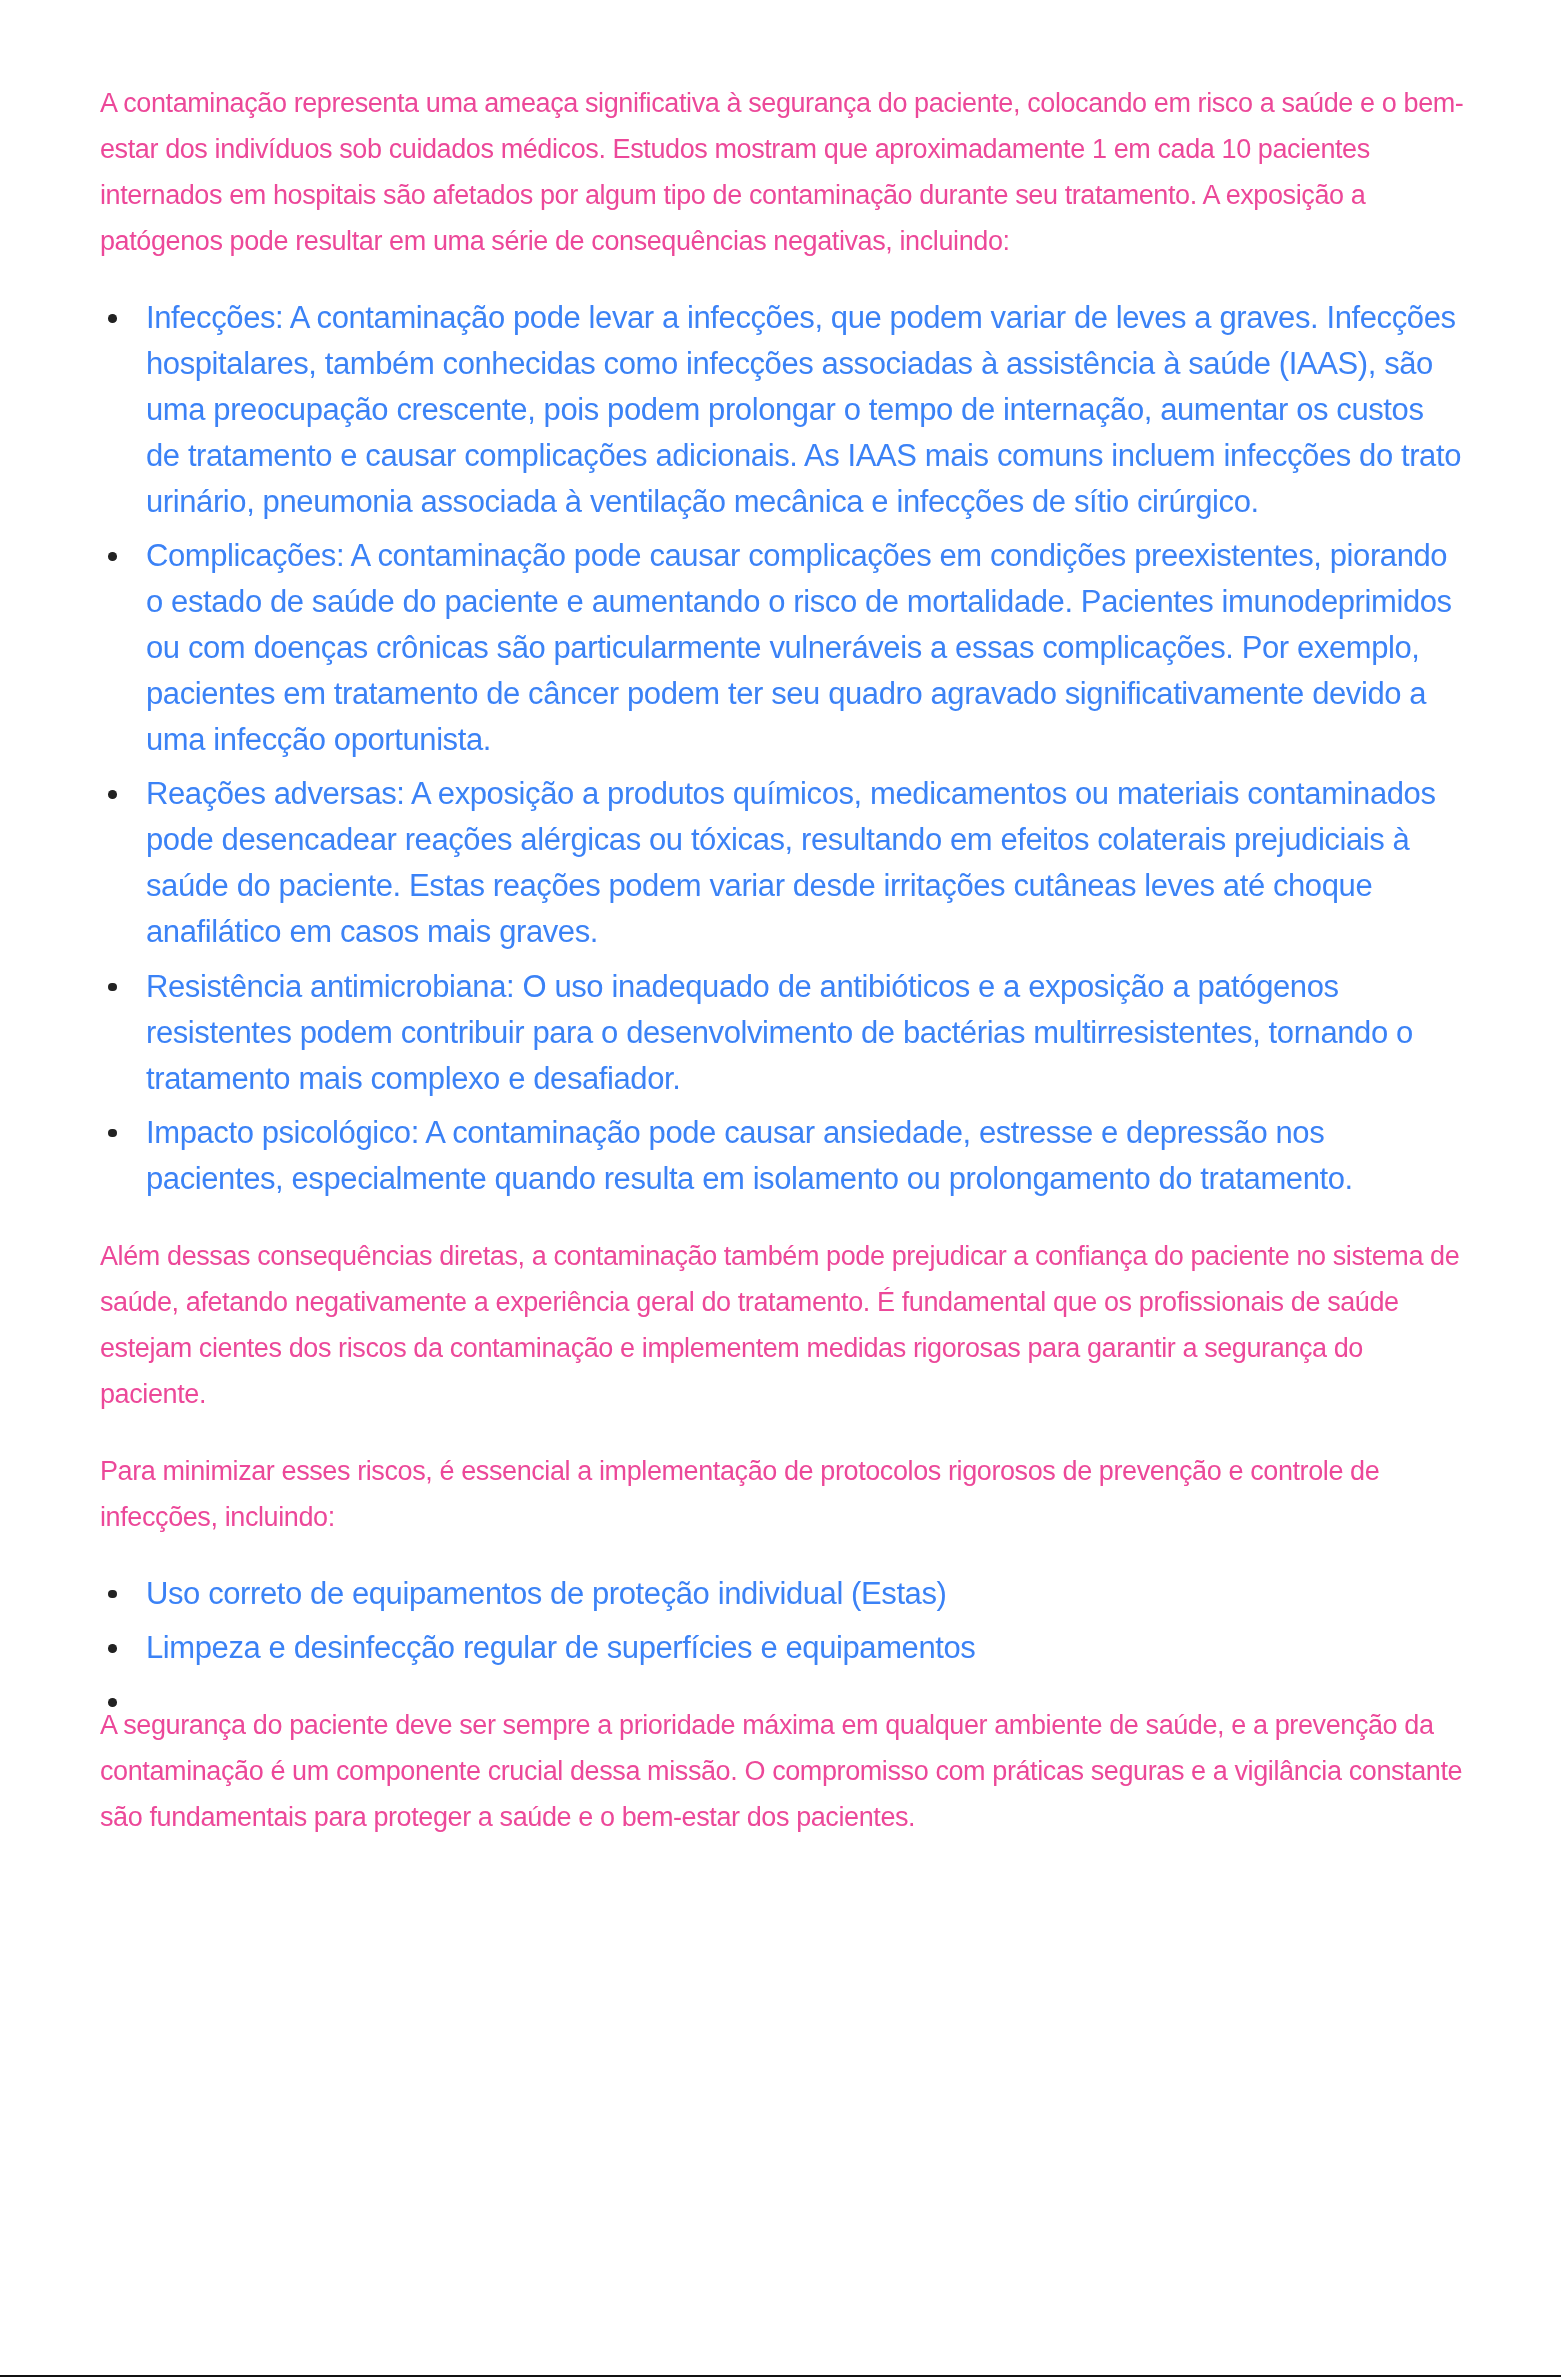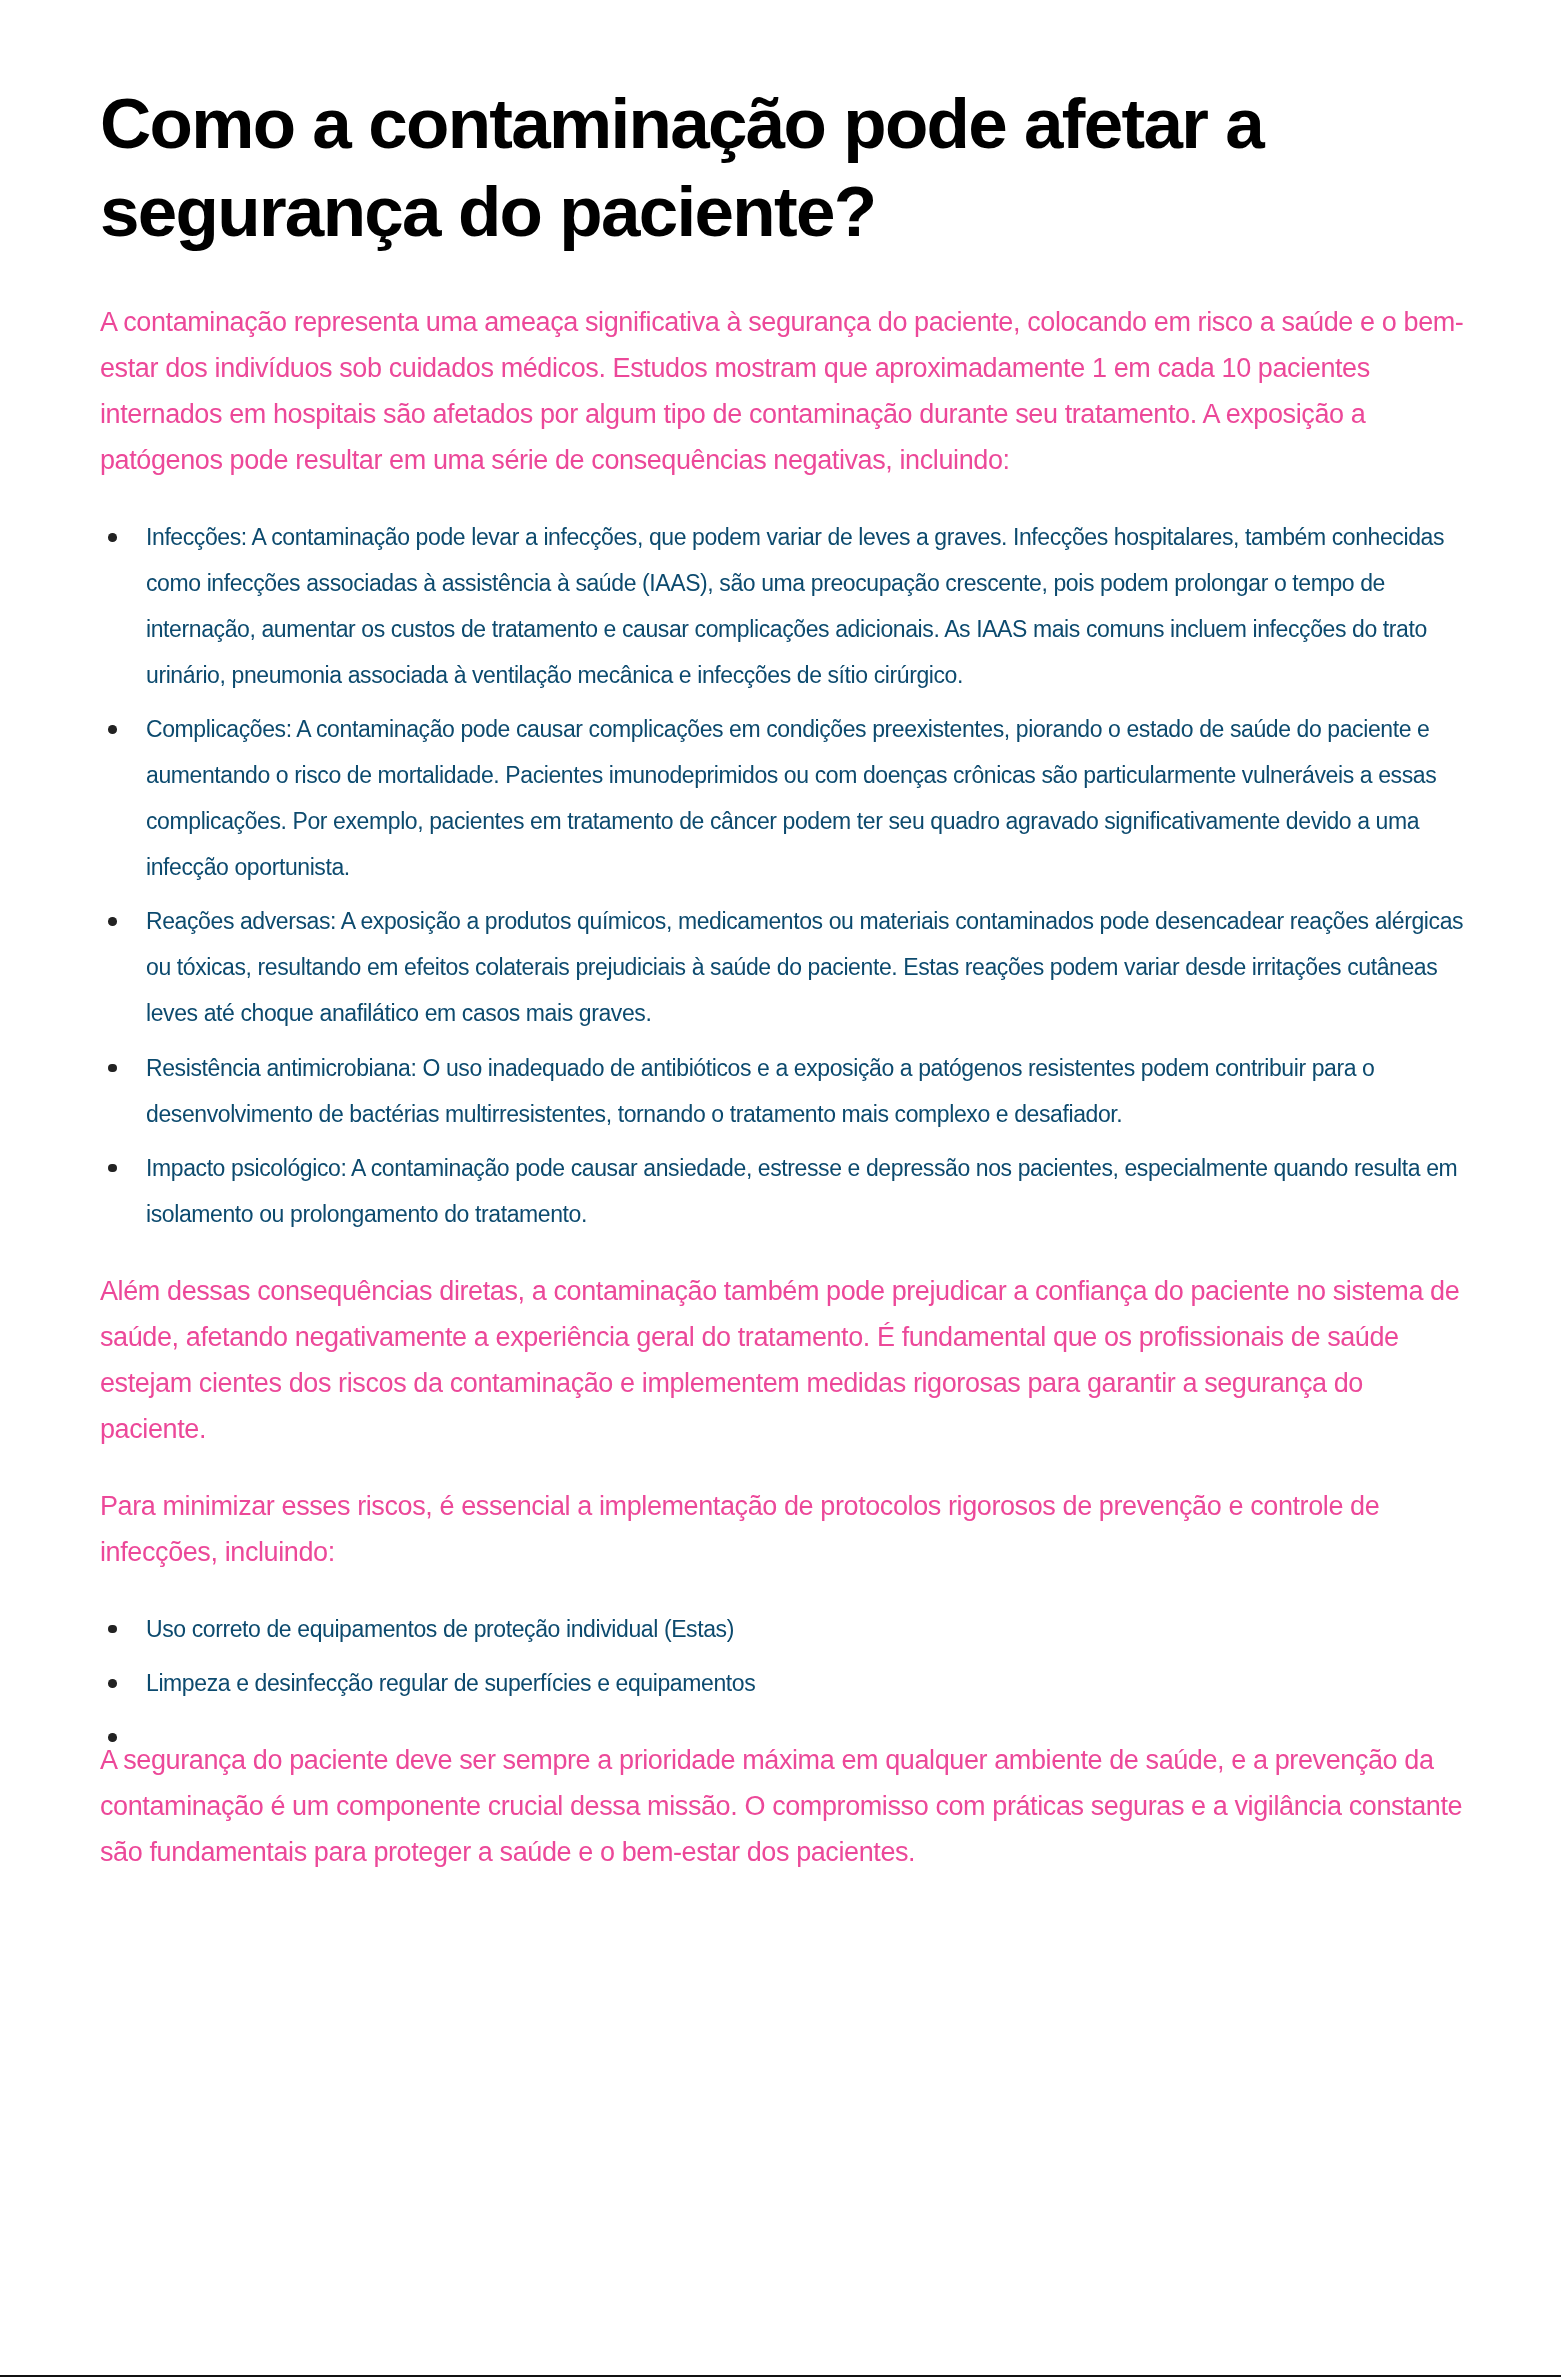--- a/index.html
+++ b/index.html
@@ -37,24 +37,24 @@
       letter-spacing: -0.4px;
       color: #ec4899;
     }
     ul {
       margin: 0 0 31px 0;
       padding: 0 0 0 46px;
       list-style: none;
     }
     li {
       position: relative;
-      font-size: 23px;
+      font-size: 31px;
       line-height: 46px;
       letter-spacing: -0.4px;
-      color: #0c4a6e;
+      color: #3b82f6;
       margin: 0 0 8.2px 0;
     }
     li:last-child { margin-bottom: 0; }
     .bullet {
       position: absolute;
       left: -38px;
       top: 19px;
       width: 8.7px;
       height: 8.7px;
       border-radius: 50%;
@@ -66,21 +66,20 @@
       bottom: 0;
       width: 1562px;
       height: 1.7px;
       background: #111111;
     }
   </style>
 </head>
 <body>
 
 <main class="page">
-  <h1>Como a contaminação pode afetar a segurança do paciente?</h1>
 
   <p>A contaminação representa uma ameaça significativa à segurança do paciente, colocando em risco a saúde e o bem-estar dos indivíduos sob cuidados médicos. Estudos mostram que aproximadamente 1 em cada 10 pacientes internados em hospitais são afetados por algum tipo de contaminação durante seu tratamento. A exposição a patógenos pode resultar em uma série de consequências negativas, incluindo:</p>
 
   <ul>
     <li>
       <span class="bullet"></span>
       <span>Infecções: A contaminação pode levar a infecções, que podem variar de leves a graves. Infecções hospitalares, também conhecidas como infecções associadas à assistência à saúde (IAAS), são uma preocupação crescente, pois podem prolongar o tempo de internação, aumentar os custos de tratamento e causar complicações adicionais. As IAAS mais comuns incluem infecções do trato urinário, pneumonia associada à ventilação mecânica e infecções de sítio cirúrgico.</span>
     </li>
     <li>
       <span class="bullet"></span>

